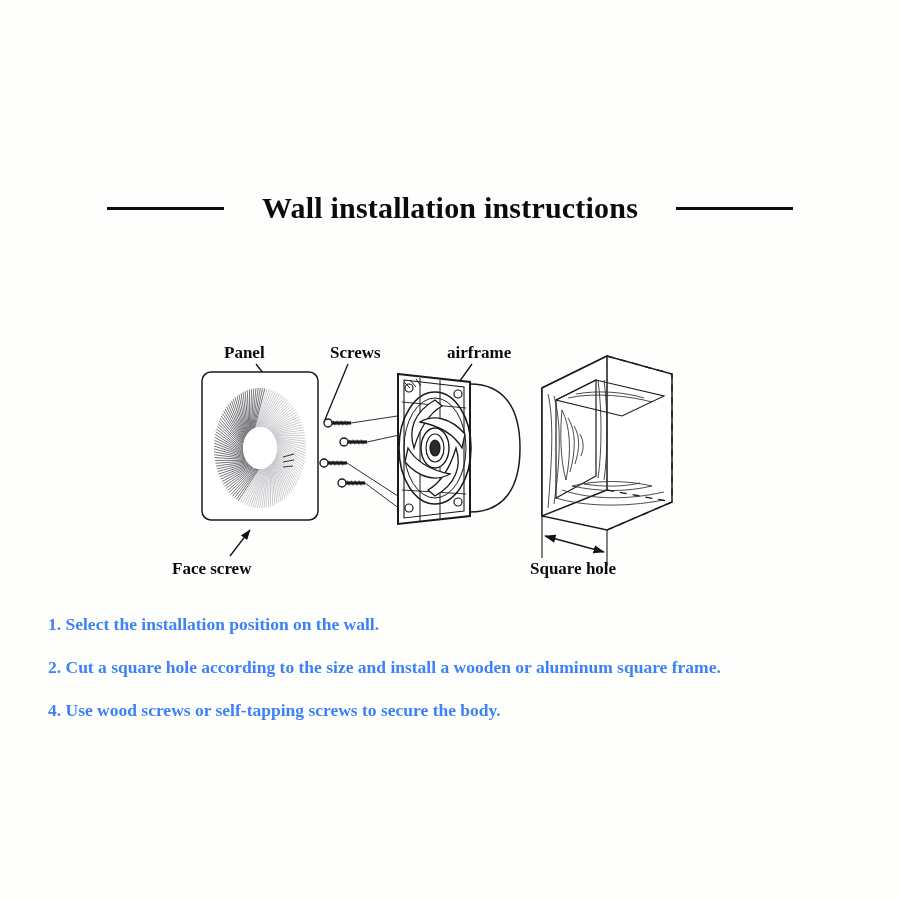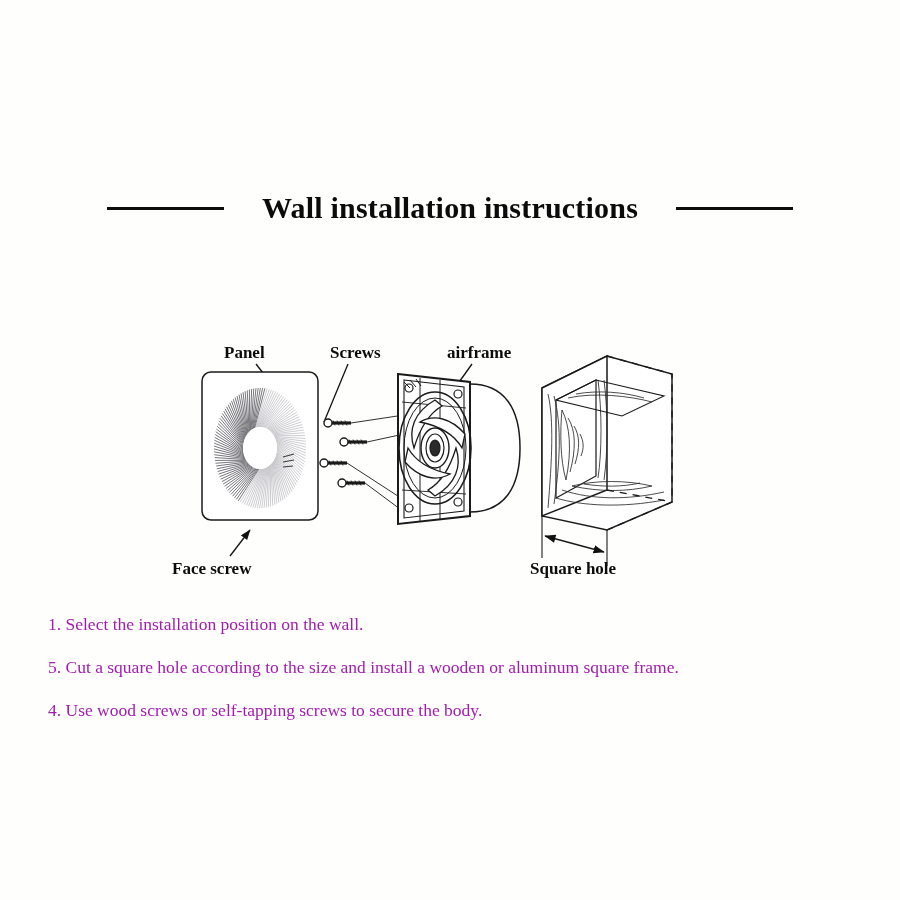--- a/index.html
+++ b/index.html
@@ -62,23 +62,23 @@
 
   
   #steps {
     position: absolute;
     left: 48px;
     top: 614px;
     width: 820px;
   }
   .step-item {
     font-size: 17.5px;
-    font-weight: normal;
+    font-weight: bold;
     line-height: 1.25;
-    color: #a21caf;
+    color: #3b82f6;
     margin-bottom: 21px;
     white-space: nowrap;
   }
   .step-item:last-child { margin-bottom: 8px; }
 </style>
 </head>
 <body>
 
 <div id="title-block">
   <div class="title-rule"></div>
@@ -354,15 +354,15 @@
 
       <line x1="390" y1="186" x2="390" y2="228" stroke-width="1.1"></line>
       <line x1="455" y1="200" x2="455" y2="236" stroke-width="1.1"></line>
       <line x1="393" y1="206" x2="452" y2="222" stroke-width="1.4" marker-start="url(#arrowStart)" marker-end="url(#arrowEnd)"></line>
     </g>
   </svg>
 </div>
 
 <div id="steps">
   <div class="step-item">1. Select the installation position on the wall.</div>
-  <div class="step-item">5. Cut a square hole according to the size and install a wooden or aluminum square frame.</div>
+  <div class="step-item">2. Cut a square hole according to the size and install a wooden or aluminum square frame.</div>
   <div class="step-item">4. Use wood screws or self-tapping screws to secure the body.</div>
 </div>
 
 </body></html>

